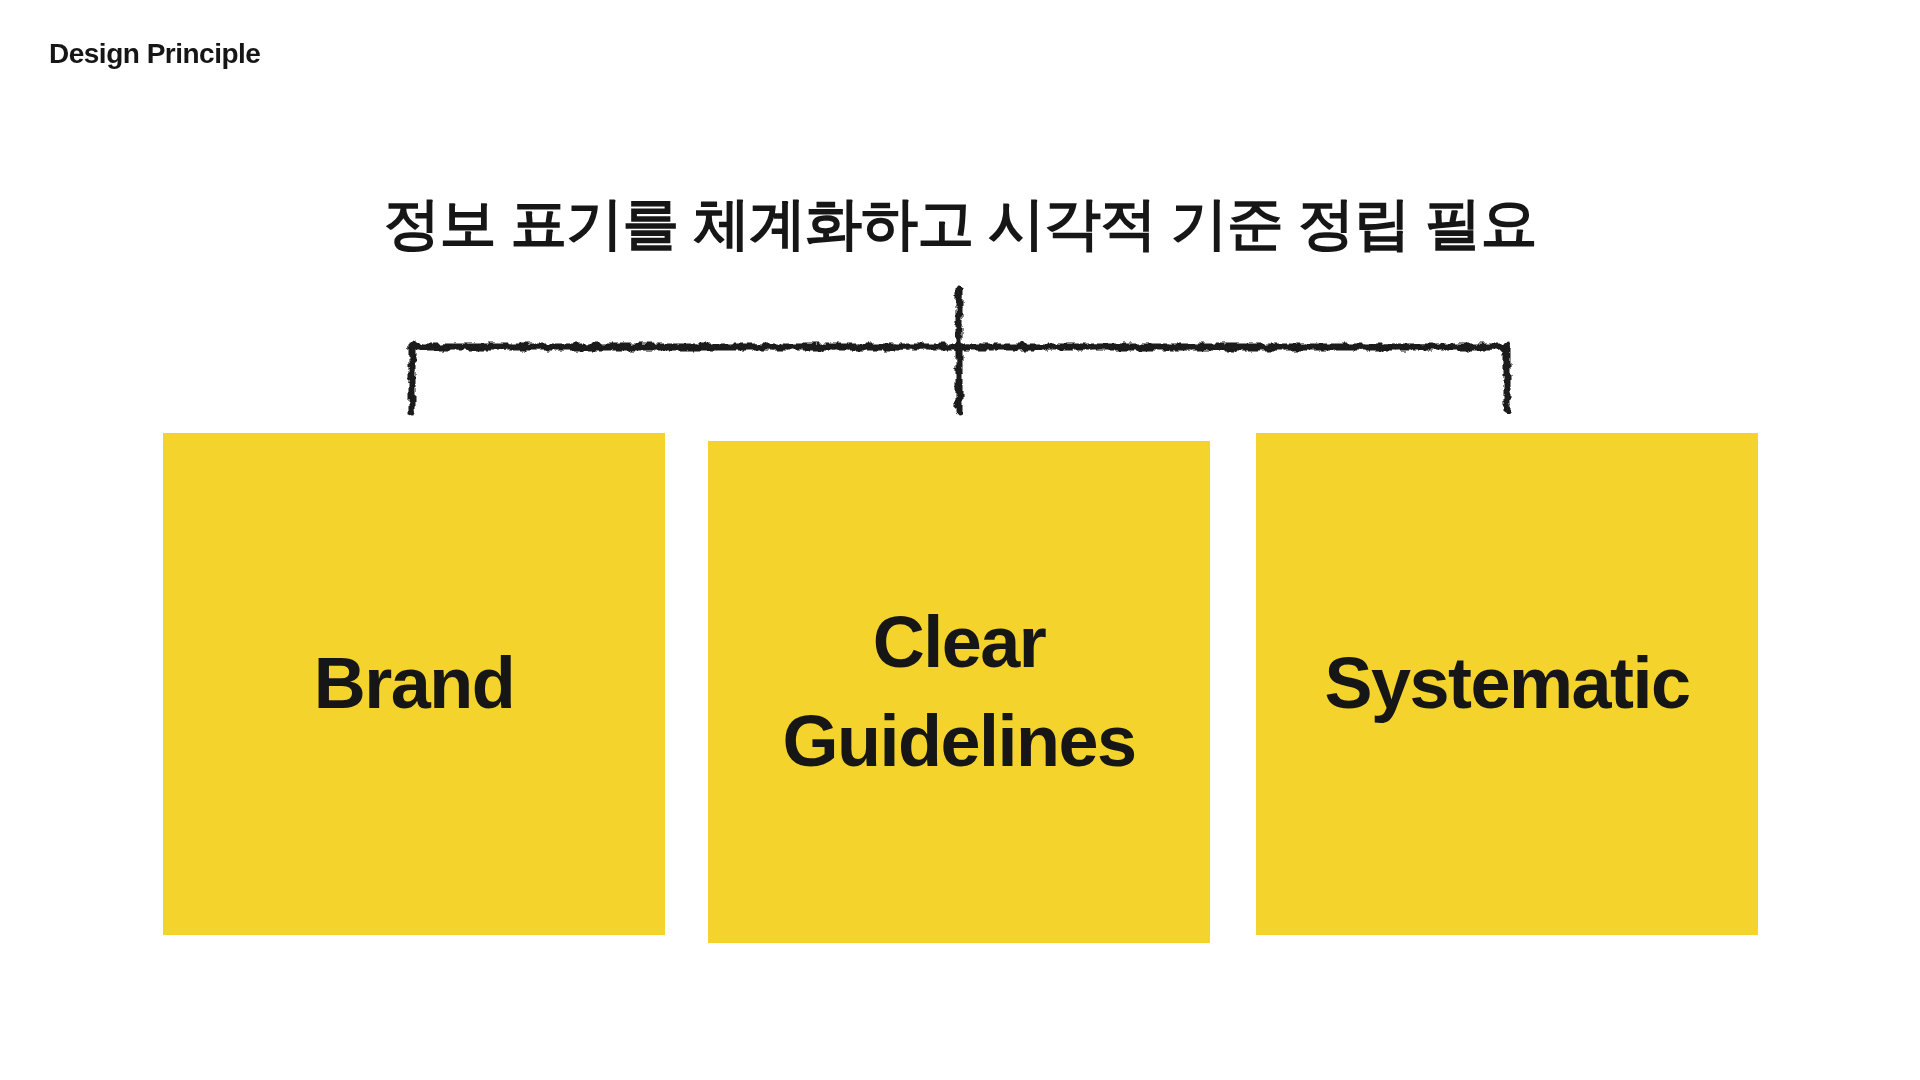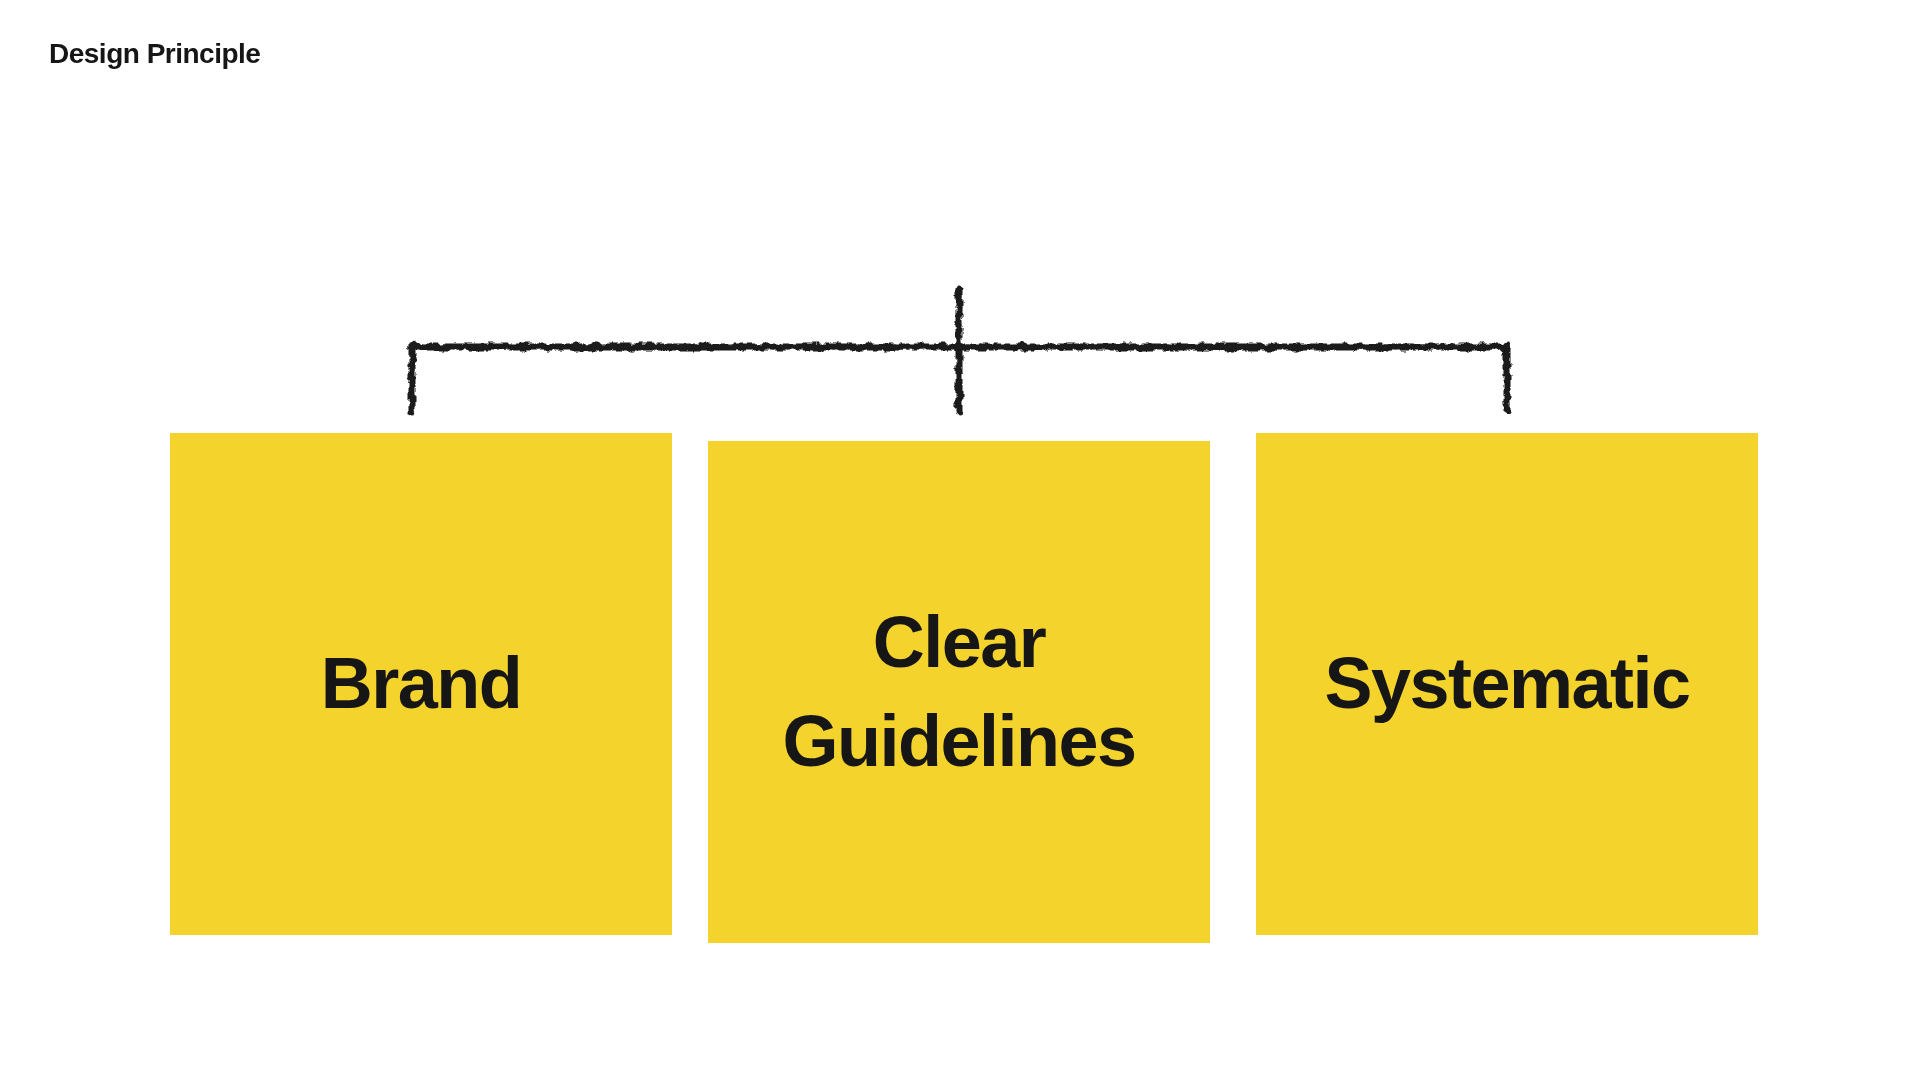--- a/index.html
+++ b/index.html
@@ -66,31 +66,32 @@
     text-align: center;
   }
   .diagram-box .box-line {
     display: block;
     font-size: 72px;
     font-weight: 700;
     letter-spacing: -1.5px;
     line-height: 1.38;
     color: var(--text);
   }
-  .box-1 { left: 170px; gap: 32px; }
+  .box-1 { left: 163px; gap: 32px; }
   .box-2 { left: 708px; margin-top: 8px; }
   .box-3 { left: 1256px; gap: 12px; }
 </style>
 </head>
 <body>
 
 <div class="slide">
 
   <div class="slide-label">Design Principle</div>
 
+  <div class="slide-title">정보 표기를 체계화하고 시각적 기준 정립 필요</div>
 
   <svg class="connector-svg" viewBox="0 0 1920 1080" xmlns="http://www.w3.org/2000/svg">
     <defs>
       <filter id="rough" x="-10%" y="-10%" width="120%" height="120%">
         <feTurbulence type="fractalNoise" baseFrequency="0.11" numOctaves="4" seed="11" result="noise"></feTurbulence>
         <feDisplacementMap in="SourceGraphic" in2="noise" scale="7" xChannelSelector="R" yChannelSelector="G"></feDisplacementMap>
       </filter>
       <filter id="rough2" x="-10%" y="-10%" width="120%" height="120%">
         <feTurbulence type="fractalNoise" baseFrequency="0.28" numOctaves="3" seed="4" result="noise"></feTurbulence>
         <feDisplacementMap in="SourceGraphic" in2="noise" scale="5" xChannelSelector="R" yChannelSelector="G"></feDisplacementMap>

